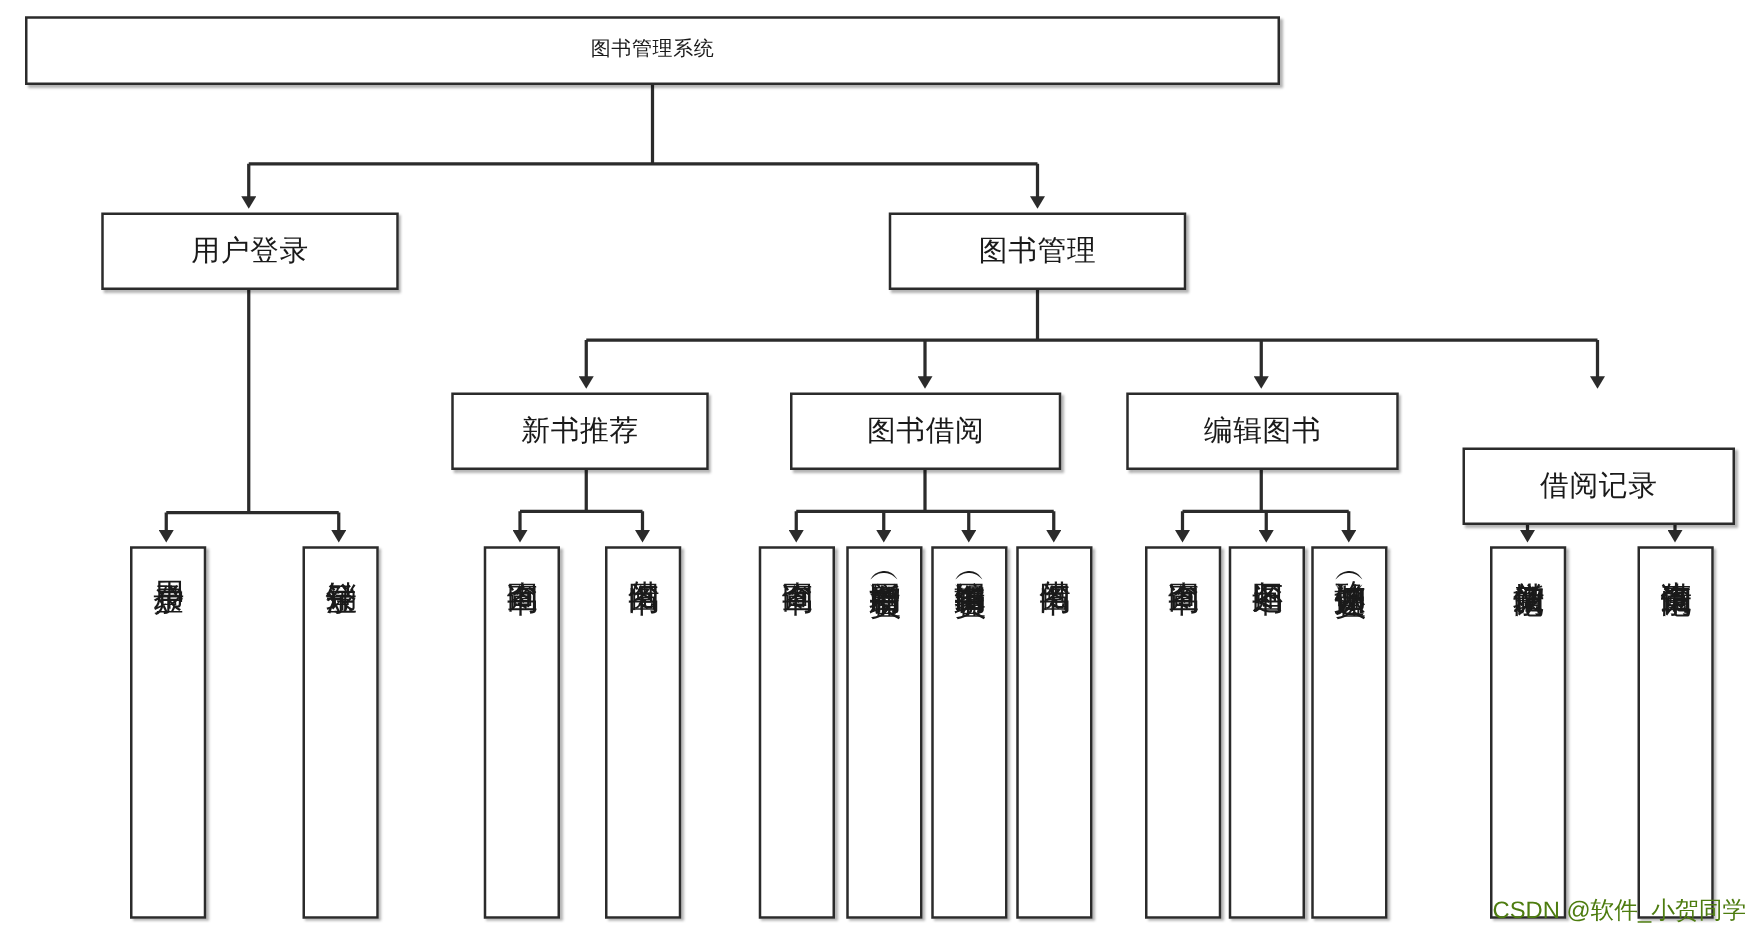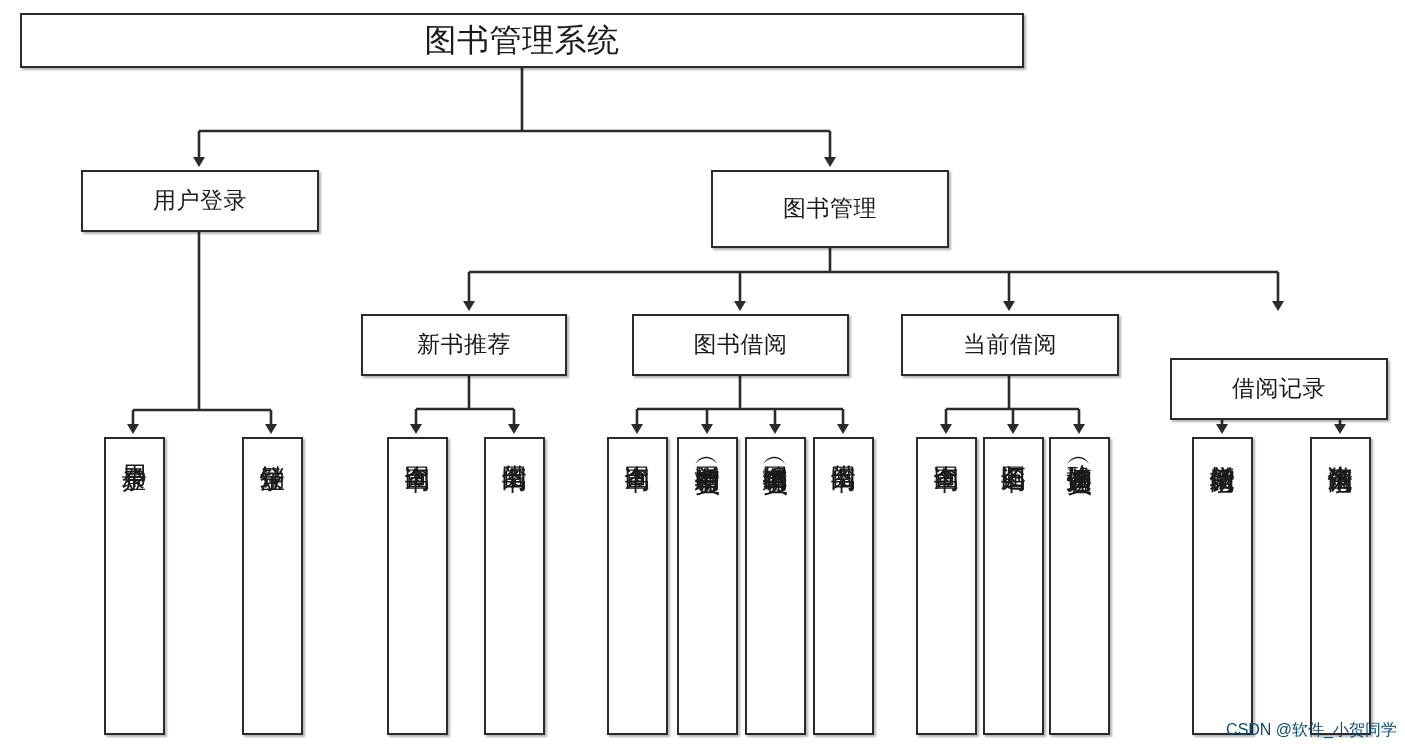--- a/index.html
+++ b/index.html
@@ -42,41 +42,41 @@
     line-height: 1.18;
     color: #1a1a1a;
   }
   
   .node.h .node-label {
     font-size: 23px;
     letter-spacing: 0.5px;
     white-space: nowrap;
   }
   .node.title .node-label {
-    font-size: 32px;
+    font-size: 16px;
   }
   
   .node.v {
     align-items: flex-start;
     justify-content: center;
     padding-top: 6px;
   }
   .node.v .node-label {
     writing-mode: vertical-rl;
     text-orientation: upright;
     font-size: 25px;
     line-height: 1.05;
     letter-spacing: 1px;
   }
   .watermark {
     position: absolute;
     right: 8px;
     bottom: 6px;
-    font-size: 16px;
-    color: #0c4a6e;
+    font-size: 19px;
+    color: #4d7c0f;
     white-space: nowrap;
     user-select: none;
   }
 </style>
 </head>
 <body>
 
 <div id="diagram-root">
 
   <svg class="connectors" viewBox="0 0 1405 747">
@@ -132,32 +132,32 @@
     </g>
   </svg>
 
   <div class="node h title" id="node-title" style="left: 20px; top: 13px; width: 1004px; height: 55px;">
     <span class="node-label">图书管理系统</span>
   </div>
 
   <div class="node h" id="node-l2-0" style="left: 81px; top: 170px; width: 238px; height: 62px;">
     <span class="node-label">用户登录</span>
   </div>
-  <div class="node h" id="node-l2-1" style="left: 711px; top: 170px; width: 238px; height: 78px;">
+  <div class="node h" id="node-l2-1" style="left: 711px; top: 170px; width: 238px; height: 62px;">
     <span class="node-label">图书管理</span>
   </div>
 
   <div class="node h" id="node-l3-0" style="left: 361px; top: 314px; width: 206px; height: 62px;">
     <span class="node-label">新书推荐</span>
   </div>
   <div class="node h" id="node-l3-1" style="left: 632px; top: 314px; width: 217px; height: 62px;">
     <span class="node-label">图书借阅</span>
   </div>
   <div class="node h" id="node-l3-2" style="left: 901px; top: 314px; width: 218px; height: 62px;">
-    <span class="node-label">当前借阅</span>
+    <span class="node-label">编辑图书</span>
   </div>
   <div class="node h" id="node-l3-3" style="left: 1170px; top: 314px; width: 218px; height: 62px; margin-top: 44px;">
     <span class="node-label">借阅记录</span>
   </div>
 
   <div class="node v" id="node-leaf-0" style="left: 104px; top: 437px; width: 61px; height: 298px;">
     <span class="node-label">用户登录</span>
   </div>
   <div class="node v" id="node-leaf-1" style="left: 242px; top: 437px; width: 61px; height: 298px;">
     <span class="node-label">注销登录</span>

